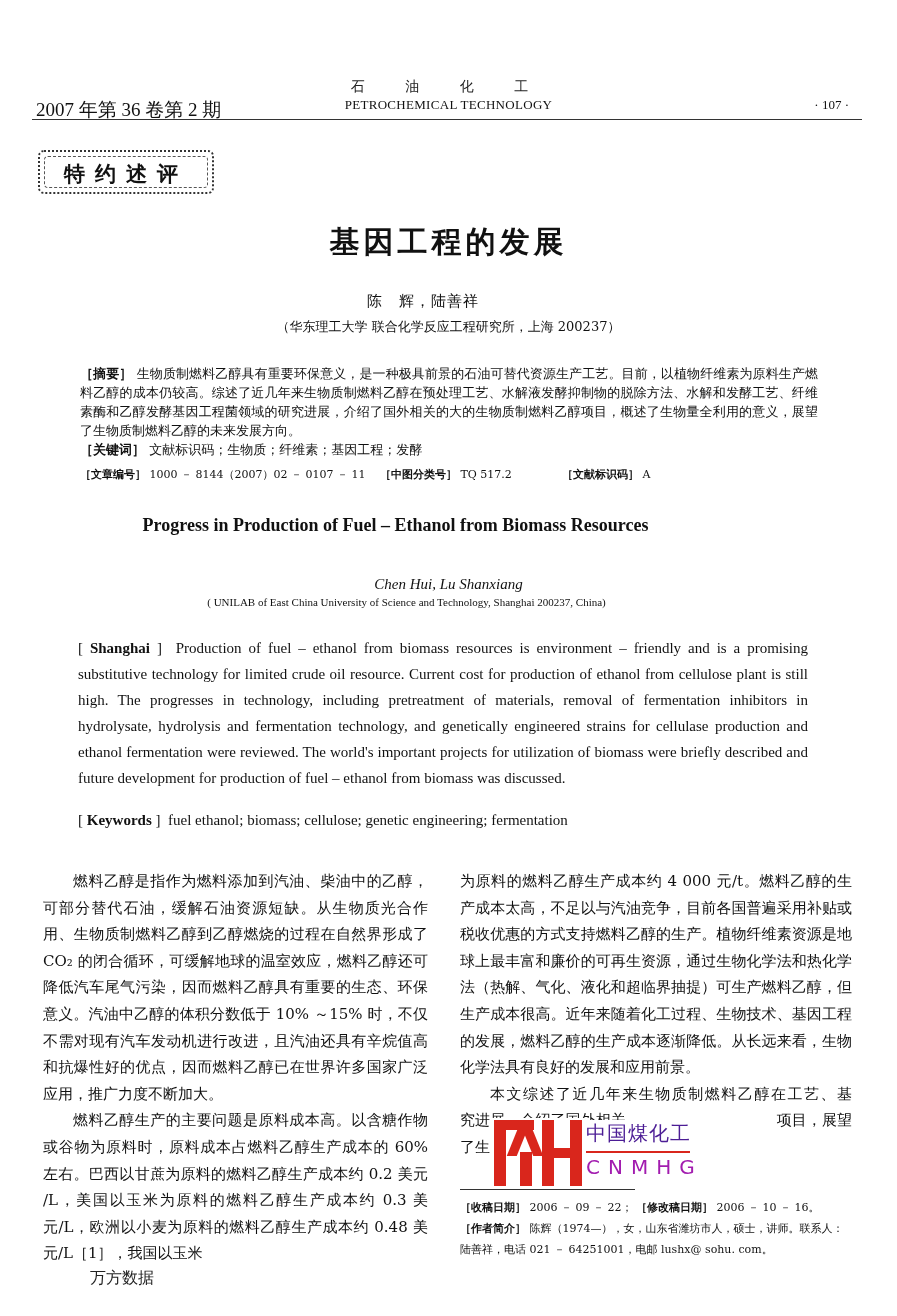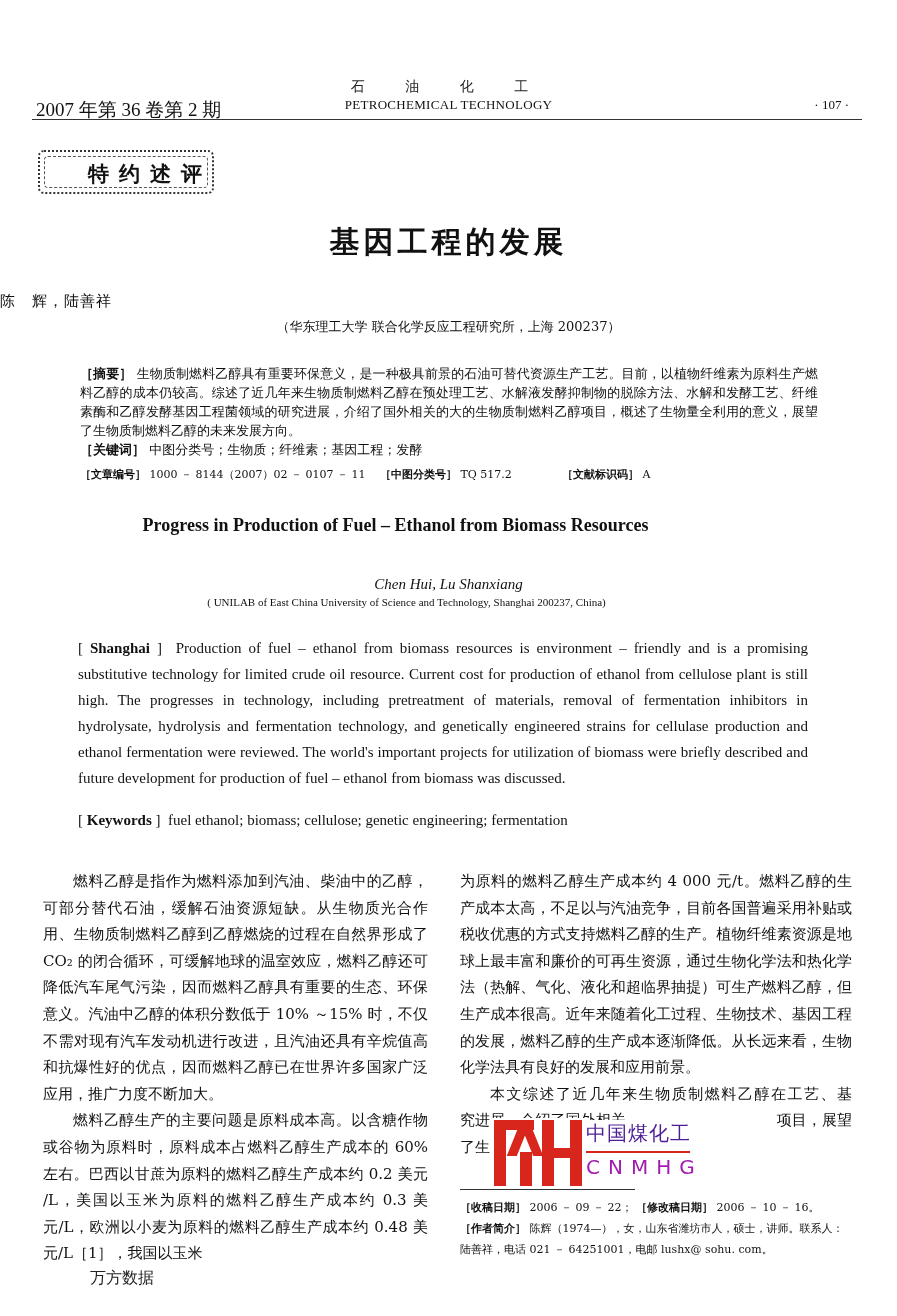--- a/index.html
+++ b/index.html
@@ -9,24 +9,24 @@
   
   .hdr-cn { left: 0; width: 897px; top: 78px; text-align: center; font-size: 14px; letter-spacing: 18px; color: #222; font-family: "DejaVu Serif", serif; }
   .hdr-left { left: 36px; top: 97px; font-size: 19px; font-family: Liberation Serif, serif; color: #111; text-align: center; }
   .hdr-center { left: 0; width: 897px; top: 97px; text-align: center; font-size: 13px; font-family: "Liberation Serif", serif; letter-spacing: 0.3px; }
   .hdr-right { right: 48px; top: 97px; font-size: 13px; font-family: "Liberation Serif", serif; }
   .hdr-rule { left: 32px; top: 119px; width: 830px; height: 0; border-top: 1.5px solid #333; }
 
   
   .badge { left: 38px; top: 150px; width: 176px; height: 44px; border: 2px dotted #333; border-radius: 6px; box-sizing: border-box; }
   .badge-inner { position: absolute; left: 4px; top: 4px; right: 4px; bottom: 4px; border: 1px dashed #555; border-radius: 4px; }
-  .badge-text { position: absolute; left: 0; right: 0; top: 8px; text-align: right; font-size: 21px; font-weight: bold; letter-spacing: 10px; font-family: "DejaVu Sans", sans-serif; }
+  .badge-text { position: absolute; left: 0; right: 0; top: 8px; text-align: center; font-size: 21px; font-weight: bold; letter-spacing: 10px; font-family: "DejaVu Sans", sans-serif; }
 
   .title-cn { left: 0; width: 897px; top: 222px; text-align: center; font-size: 30px; font-weight: bold; letter-spacing: 4px; font-family: "DejaVu Sans", sans-serif; }
-  .authors-cn { left: 0; width: 846px; top: 292px; font-size: 15px; font-family: "DejaVu Serif", serif; letter-spacing: 1px; }
+  .authors-cn { left: 0; width: 846px; top: 292px; text-align: center; font-size: 15px; font-family: "DejaVu Serif", serif; letter-spacing: 1px; }
   .affil-cn { left: 0; width: 897px; top: 318px; text-align: center; font-size: 13px; font-family: "DejaVu Serif", serif; }
 
   .abs-cn { left: 80px; top: 356px; width: 738px; font-size: 13px; line-height: 19px; font-family: "DejaVu Serif", serif; text-align: justify; margin-top: 8px; }
   .lbl { font-weight: bold; font-family: "DejaVu Sans", sans-serif; }
   .meta-row { left: 80px; top: 467px; width: 760px; font-size: 11px; font-family: "DejaVu Serif", serif; }
   .meta-row span.cell { position: absolute; white-space: nowrap; }
 
   .title-en { left: 0; width: 791px; top: 515px; text-align: center; font-size: 18px; font-weight: bold; font-family: "Liberation Serif", serif; }
   .authors-en { left: 0; width: 897px; top: 576px; text-align: center; font-size: 15px; font-style: italic; font-family: "Liberation Serif", serif; }
   .affil-en { left: 0; width: 813px; top: 596px; text-align: center; font-size: 11px; font-family: "Liberation Serif", serif; }
@@ -69,21 +69,21 @@
 </div>
 
 <div class="abs title-cn">基因工程的发展</div>
 <div class="abs authors-cn">陈　辉，陆善祥</div>
 <div class="abs affil-cn">（华东理工大学 联合化学反应工程研究所，上海 200237）</div>
 
 <div class="abs abs-cn">
   <span class="lbl">［摘要］</span>
   <span>生物质制燃料乙醇具有重要环保意义，是一种极具前景的石油可替代资源生产工艺。目前，以植物纤维素为原料生产燃料乙醇的成本仍较高。综述了近几年来生物质制燃料乙醇在预处理工艺、水解液发酵抑制物的脱除方法、水解和发酵工艺、纤维素酶和乙醇发酵基因工程菌领域的研究进展，介绍了国外相关的大的生物质制燃料乙醇项目，概述了生物量全利用的意义，展望了生物质制燃料乙醇的未来发展方向。</span><br>
   <span class="lbl">［关键词］</span>
-  <span>中图分类号；生物质；纤维素；基因工程；发酵</span>
+  <span>文献标识码；生物质；纤维素；基因工程；发酵</span>
 </div>
 
 <div class="abs meta-row">
   <span class="cell" style="left:0;top:0;">
     <span class="lbl">［文章编号］</span>
     <span>1000 － 8144（2007）02 － 0107 － 11</span>
   </span>
   <span class="cell" style="left:300px;top:0;">
     <span class="lbl">［中图分类号］</span>
     <span>TQ 517.2</span>

